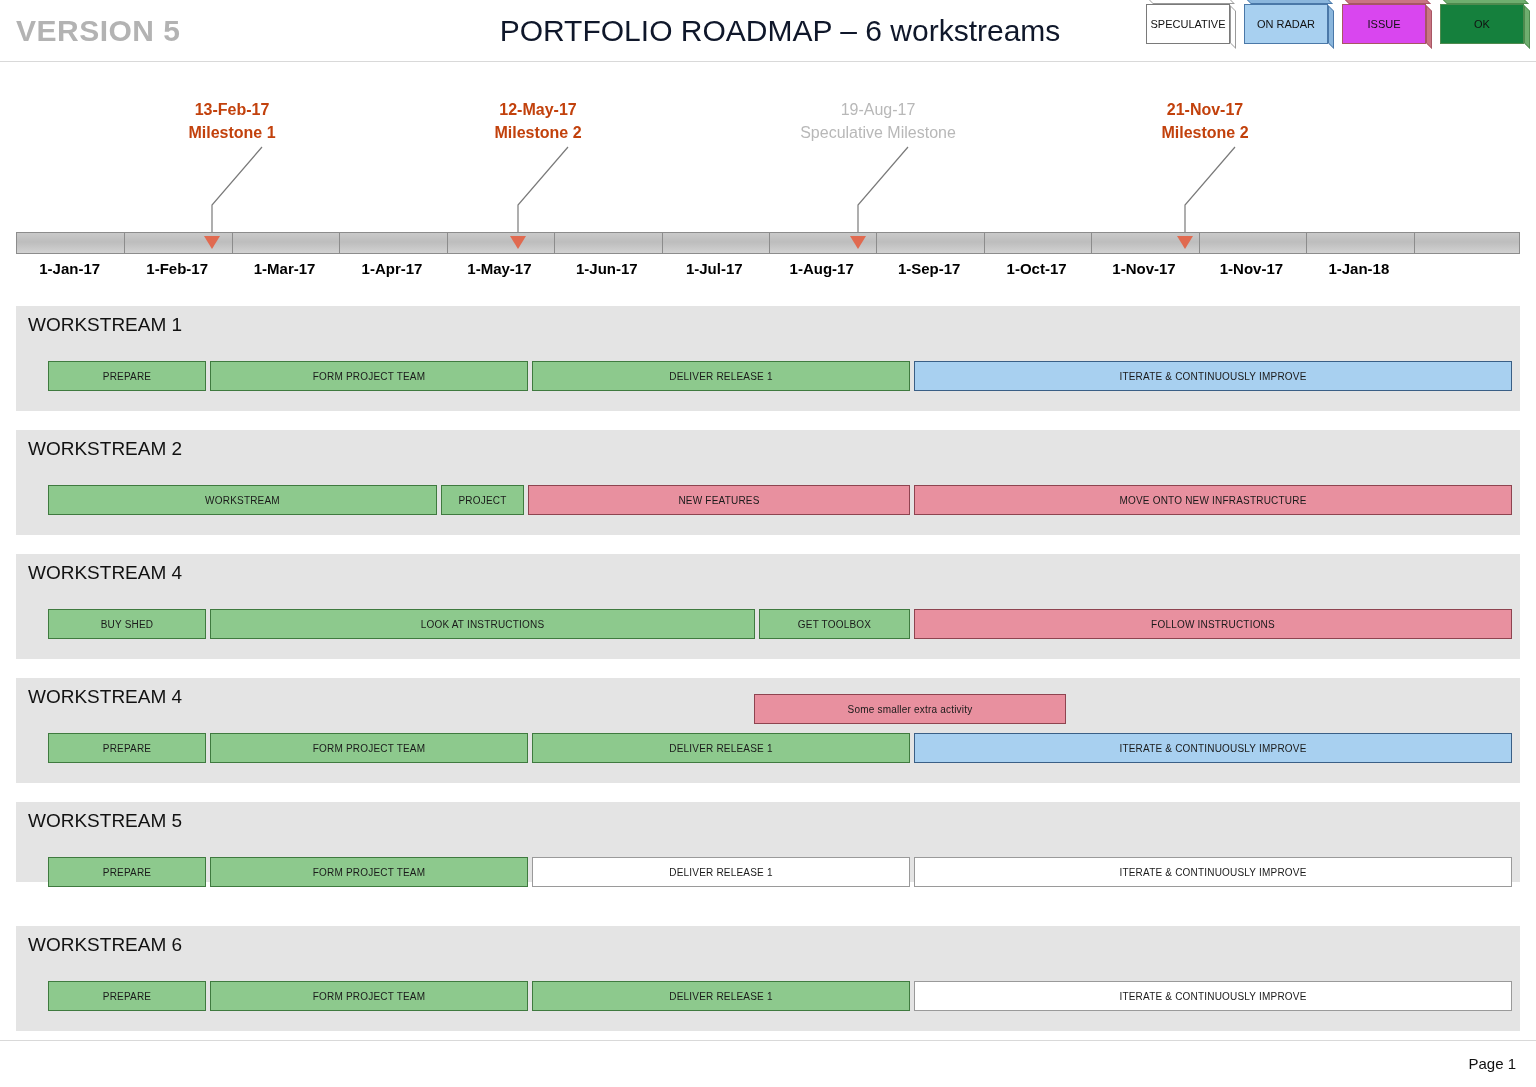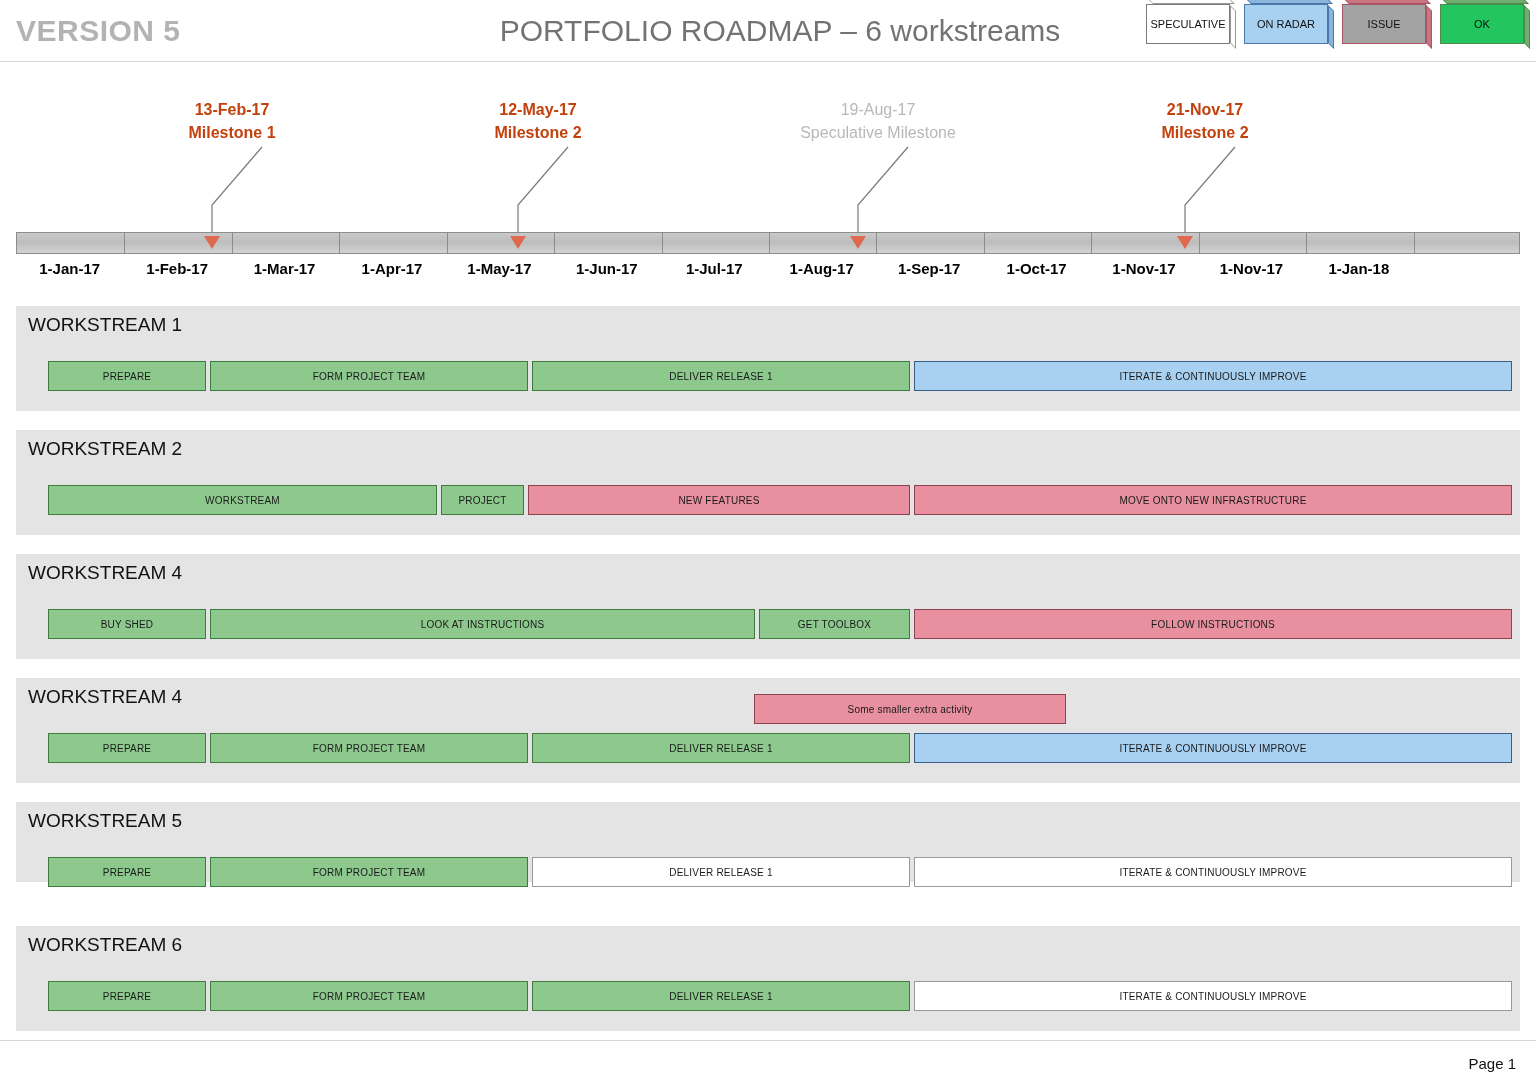--- a/index.html
+++ b/index.html
@@ -30,21 +30,21 @@
     font-weight: bold;
     color: #b3b3b3;
     letter-spacing: .5px;
   }
   #roadmap-title {
     position: absolute;
     left: 400px; top: 14px;
     width: 760px;
     text-align: center;
     font-size: 30px;
-    color: #737373;
+    color: #0f172a;
   }
 
   
   #legend {
     position: absolute;
     right: 12px; top: 4px;
     height: 46px;
     display: flex;
     gap: 14px;
     align-items: flex-start;
@@ -74,23 +74,23 @@
     content: "";
     position: absolute;
     left: 3px; top: -7px;
     width: 100%; height: 6px;
     transform: skewX(45deg);
   }
   .key-spec { background: #ffffff; }
   .key-spec::after, .key-spec::before { background: #ffffff; border:1px solid #9a9a9a; box-sizing:border-box;}
   .key-radar { background: #a8d0f0; border-color:#4a78a8;}
   .key-radar::after, .key-radar::before { background: #8ab6dd; border:1px solid #4a78a8; box-sizing:border-box;}
-  .key-issue { background: #a3a3a3; border-color:#a85664;}
+  .key-issue { background: #d946ef; border-color:#a85664;}
   .key-issue::after, .key-issue::before { background: #c97582; border:1px solid #a85664; box-sizing:border-box;}
-  .key-ok { background: #22c55e; border-color:#4e8a4e;}
+  .key-ok { background: #15803d; border-color:#4e8a4e;}
   .key-ok::after, .key-ok::before { background: #6fae6f; border:1px solid #4e8a4e; box-sizing:border-box;}
 
   
   .milestone-callout {
     position: absolute;
     text-align: center;
     font-size: 16px;
     font-weight: bold;
     color: #c2410c;
     line-height: 1.45;

